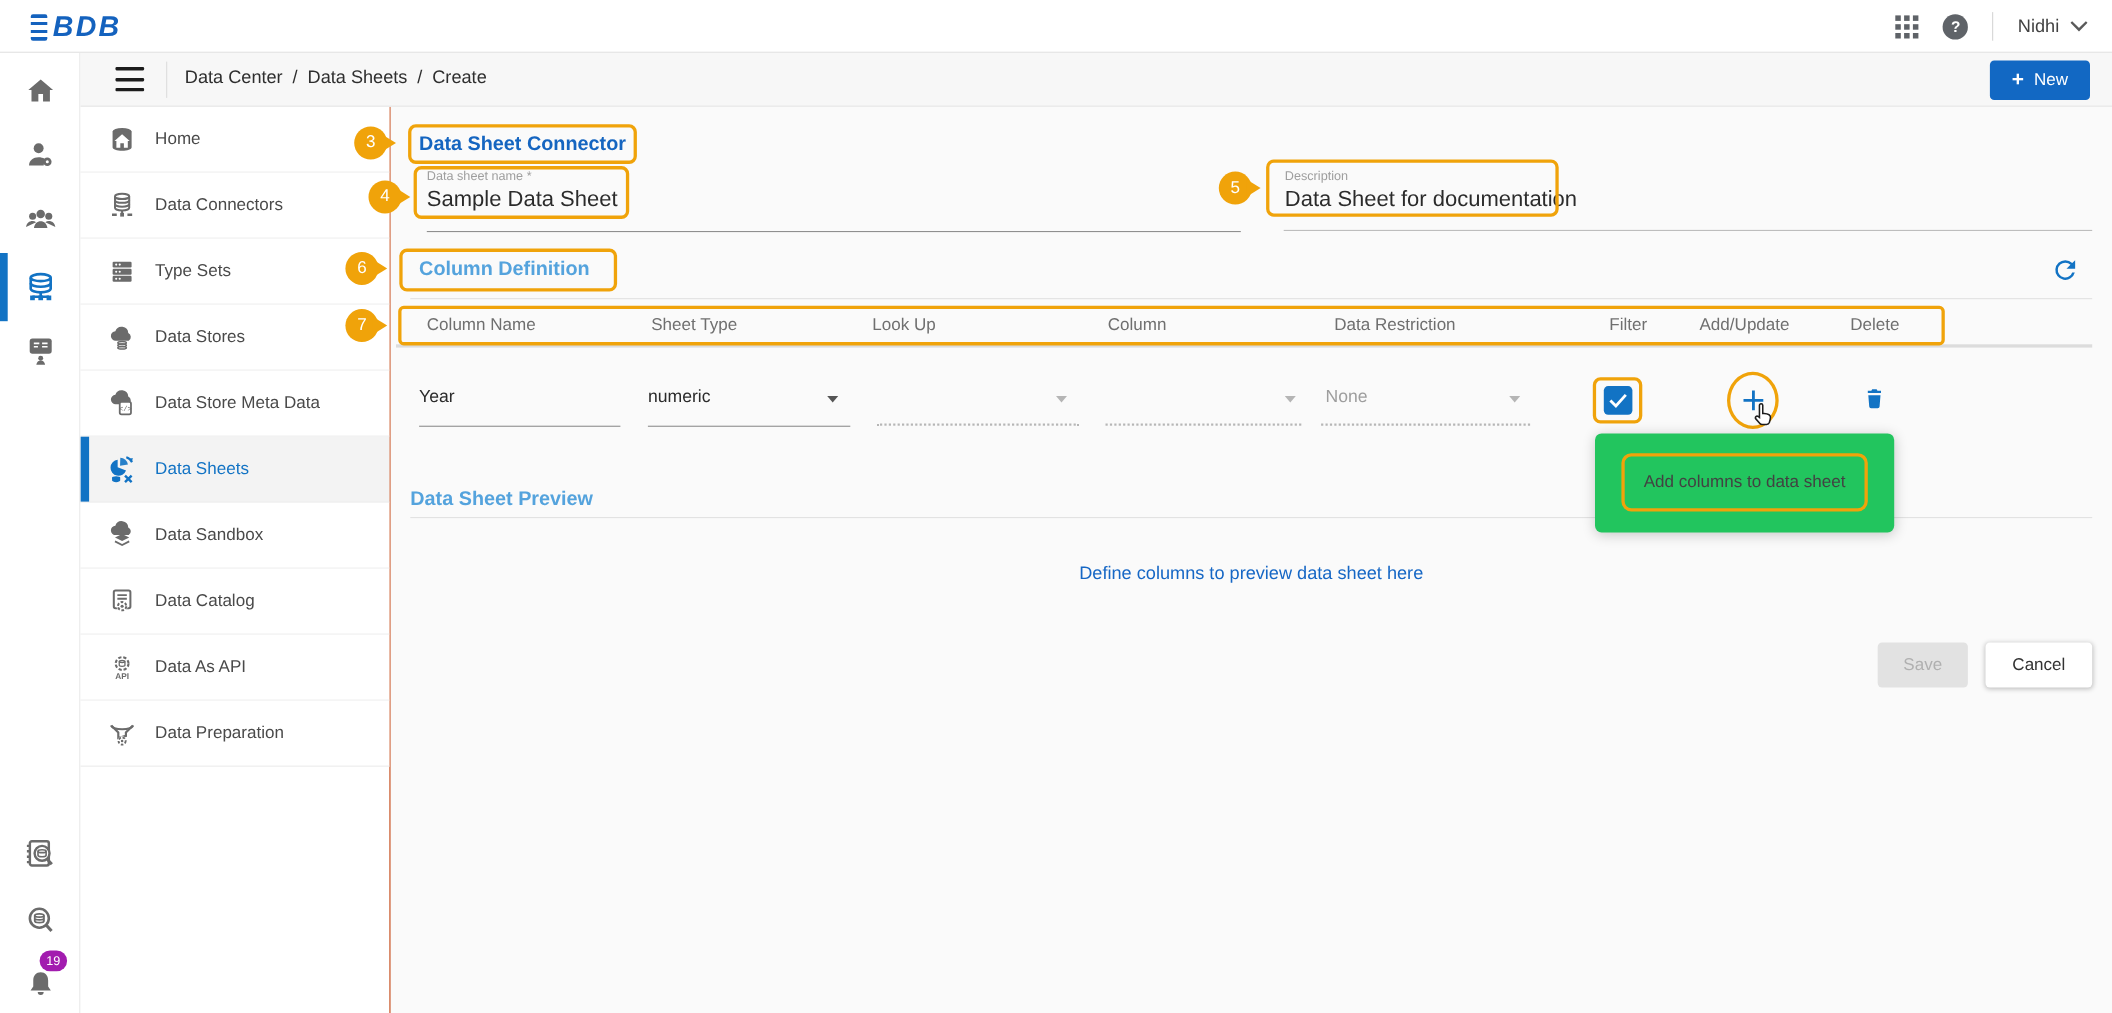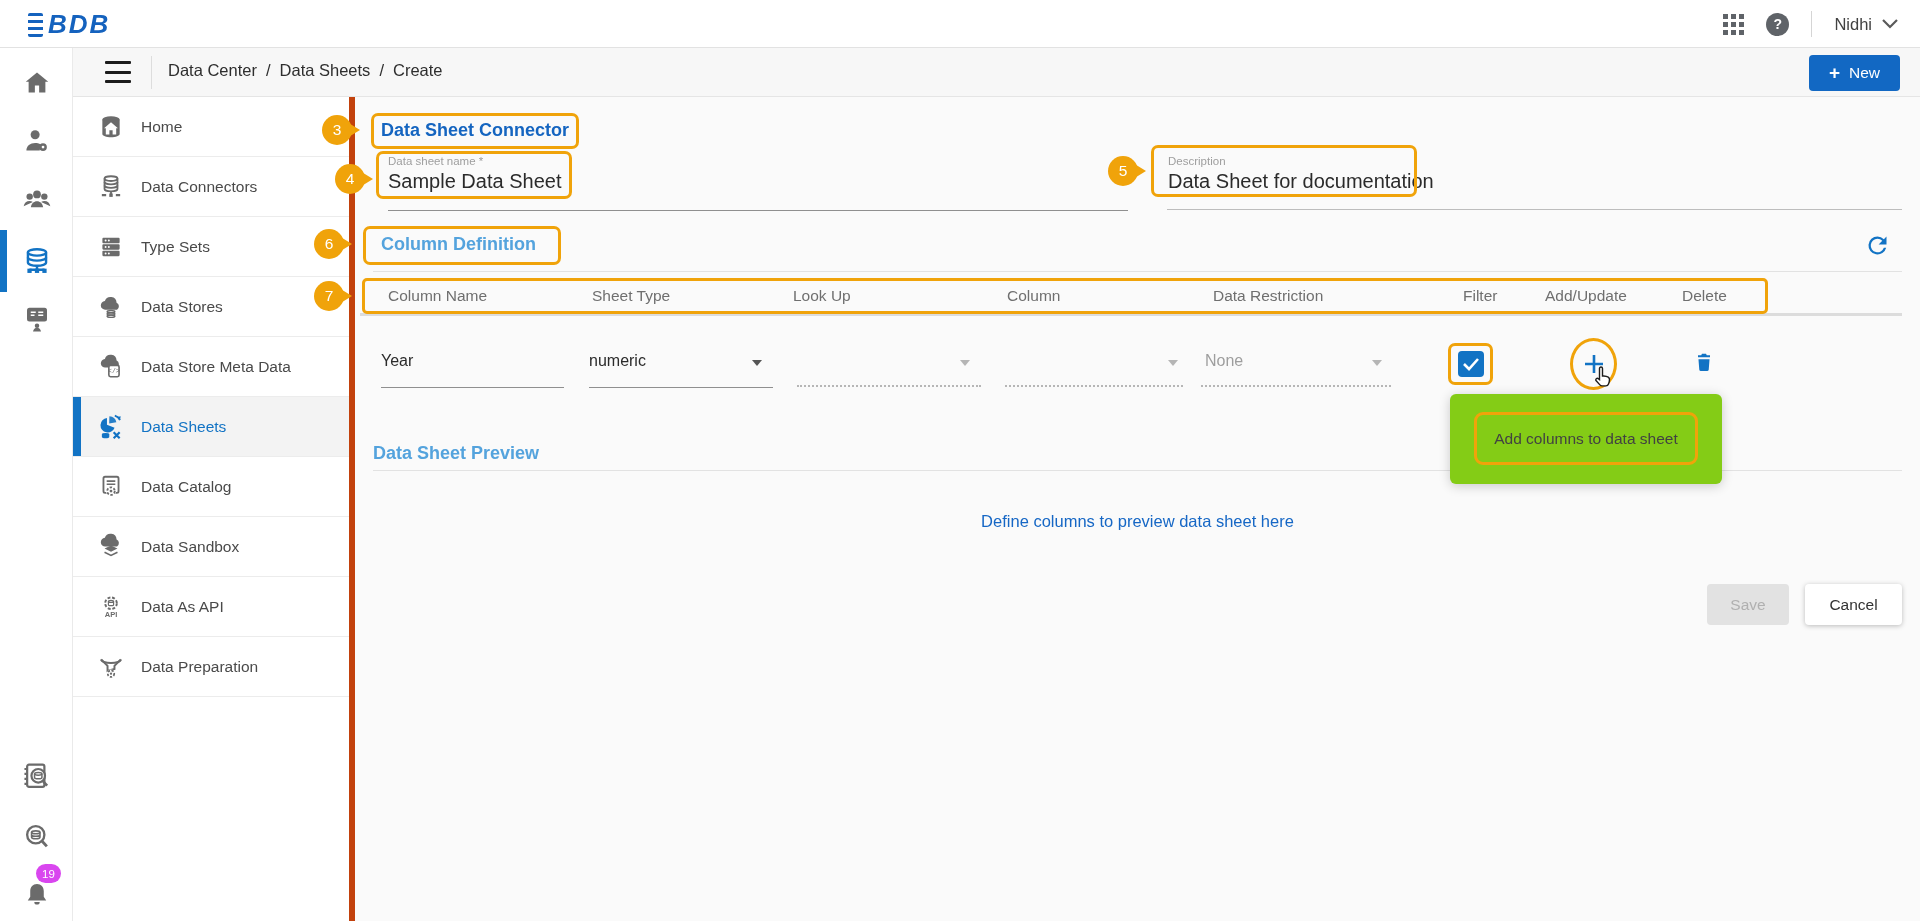--- a/index.html
+++ b/index.html
@@ -25,24 +25,24 @@
   .crumb-divider { position:absolute; left:78px; top:8px; width:1px; height:33px; background:#ddd; }
   .breadcrumb { position:absolute; left:95px; top:13px; display:flex; gap:9px; font-size:16.5px; color:#2e2e2e; }
   .breadcrumb .sep { color:#2e2e2e; }
   .new-btn { position:absolute; right:20px; top:7px; height:36px; padding:0 20px; background:#1268C3; color:#fff; border:none; border-radius:4px; font-size:15.5px; font-family:inherit; display:flex; align-items:center; gap:9px; cursor:pointer; }
   .new-btn .plus { font-size:19px; font-weight:bold; }
 
   
   .rail { position:absolute; left:0; top:48px; width:73px; height:873px; background:#fff; border-right:1px solid #eaeaea; z-index:25; }
   .rail-btn { position:absolute; left:18px; width:37px; height:37px; display:flex; align-items:center; justify-content:center; cursor:pointer; }
   .rail-active-bar { position:absolute; left:0; top:182px; width:7px; height:62px; background:#1273C4; }
-  .badge { position:absolute; left:36px; top:816px; min-width:25px; height:19px; border-radius:10px; background:#d946ef; color:#fff; font-size:11.5px; display:flex; align-items:center; justify-content:center; padding:0 4px; z-index:2; }
-
-  
-  .sidebar { position:absolute; left:73px; top:97px; width:282px; height:824px; background:#fff; border-right:6px solid #c2410c; z-index:10; }
+  .badge { position:absolute; left:36px; top:816px; min-width:25px; height:19px; border-radius:10px; background:#a21caf; color:#fff; font-size:11.5px; display:flex; align-items:center; justify-content:center; padding:0 4px; z-index:2; }
+
+  
+  .sidebar { position:absolute; left:73px; top:97px; width:282px; height:824px; background:#fff; border-right:1px solid #c2410c; z-index:10; }
   .sb-item { position:relative; height:60px; display:flex; align-items:center; padding-left:20px; border-bottom:1px solid #ececec; cursor:pointer; background:#fff; }
   .sb-item .sb-icon { width:36px; display:flex; justify-content:center; }
   .sb-item .sb-label { margin-left:12px; font-size:15.5px; color:#4a4a4a; }
   .sb-item.active { background:#f3f3f3; }
   .sb-item.active::before { content:""; position:absolute; left:0; top:0; width:8px; height:100%; background:#1273C4; }
   .sb-item.active .sb-label { color:#1273C4; }
 
   
   .sec-title { position:absolute; font-size:18px; font-weight:bold; }
   .t-connector { left:381px; top:120px; color:#1565C0; }
@@ -75,21 +75,21 @@
   .b-coldef   { left:363px; top:226px; width:198px; height:39px; }
   .b-headers  { left:362px; top:278px; width:1406px; height:36px; border-radius:5px; }
   .b-checkbox { left:1448px; top:343px; width:45px; height:42px; }
   .b-ellipse  { left:1570px; top:338px; width:47px; height:52px; border-radius:50%; border-width:3.5px; }
   .marker { position:absolute; width:30px; height:30px; border-radius:50%; background:#F0A30A; color:#fff; font-size:15.5px; display:flex; align-items:center; justify-content:center; z-index:16; }
   .marker::after { content:""; position:absolute; left:25px; top:50%; transform:translateY(-50%); border-left:13px solid #F0A30A; border-top:8px solid transparent; border-bottom:8px solid transparent; }
   .m3 { left:322px; top:115px; } .m4 { left:335px; top:164px; } .m5 { left:1108px; top:156px; }
   .m6 { left:314px; top:229px; } .m7 { left:314px; top:281px; }
 
   
-  .tooltip { position:absolute; left:1450px; top:394px; width:272px; height:90px; background:#84cc16; border-radius:6px; box-shadow:0 2px 12px rgba(0,0,0,.2); z-index:18; }
+  .tooltip { position:absolute; left:1450px; top:394px; width:272px; height:90px; background:#22c55e; border-radius:6px; box-shadow:0 2px 12px rgba(0,0,0,.2); z-index:18; }
   .tooltip-inner { position:absolute; left:24px; top:18px; width:224px; height:53px; border:3px solid #F0A30A; border-radius:9px; display:flex; align-items:center; justify-content:center; font-size:15.5px; color:#424242; }
 
   .empty-msg { position:absolute; left:373px; top:512px; width:1529px; text-align:center; font-size:16.5px; color:#1667C5; }
 
   .btn-save { position:absolute; left:1707px; top:584px; width:82px; height:41px; background:#e2e2e2; color:#b0b0b0; border:none; border-radius:4px; font-size:15.5px; font-family:inherit; }
   .btn-cancel { position:absolute; left:1805px; top:584px; width:97px; height:41px; background:#fff; color:#333; border:none; border-radius:4px; font-size:15.5px; font-family:inherit; box-shadow:0 1px 5px rgba(0,0,0,.25); cursor:pointer; }
 
   .cursor-hand { position:absolute; left:1592px; top:365px; z-index:19; pointer-events:none; }
 </style>
 </head>
@@ -291,38 +291,38 @@
             <ellipse cx="8.3" cy="19.3" rx="3.2" ry="1.2"></ellipse>
             <path d="M5.1 19.3v2.3c0 .7 1.4 1.2 3.2 1.2s3.2-.5 3.2-1.2v-2.3z"></path>
             <path d="M15.3 17.6l5.2 5.2M20.5 17.6l-5.2 5.2" stroke="#1273C4" stroke-width="1.9" fill="none"></path>
           </svg>
         </span>
       <span class="sb-label">Data Sheets</span>
     </div>
     <div class="sb-item">
       <span class="sb-icon">
           <svg width="28" height="28" viewBox="0 0 26 26">
+            <path d="M7.8 12.5a4 4 0 0 1-.5-8A5.6 5.6 0 0 1 18.2 6a3.7 3.7 0 0 1 .4 6.5z" fill="#6b6b6b"></path>
+            <path d="M13 11.5l6 3-6 3-6-3z" fill="#6b6b6b"></path>
+            <path d="M7 17.8l6 3 6-3" fill="none" stroke="#6b6b6b" stroke-width="1.5"></path>
+          </svg>
+        </span>
+      <span class="sb-label">Data Sandbox</span>
+    </div>
+    <div class="sb-item">
+      <span class="sb-icon">
+          <svg width="28" height="28" viewBox="0 0 26 26">
             <rect x="6" y="3.5" width="14" height="15" rx="1.5" fill="none" stroke="#6b6b6b" stroke-width="1.7"></rect>
             <path d="M9 7.5h8M9 10.5h8" stroke="#6b6b6b" stroke-width="1.5"></path>
             <circle cx="13" cy="16.8" r="4.8" fill="#fff"></circle>
             <circle cx="13" cy="16.8" r="3.5" fill="none" stroke="#6b6b6b" stroke-width="1.7" stroke-dasharray="2.3 1.4"></circle>
             <circle cx="13" cy="16.8" r="1.3" fill="#6b6b6b"></circle>
           </svg>
         </span>
       <span class="sb-label">Data Catalog</span>
-    </div>
-    <div class="sb-item">
-      <span class="sb-icon">
-          <svg width="28" height="28" viewBox="0 0 26 26">
-            <path d="M7.8 12.5a4 4 0 0 1-.5-8A5.6 5.6 0 0 1 18.2 6a3.7 3.7 0 0 1 .4 6.5z" fill="#6b6b6b"></path>
-            <path d="M13 11.5l6 3-6 3-6-3z" fill="#6b6b6b"></path>
-            <path d="M7 17.8l6 3 6-3" fill="none" stroke="#6b6b6b" stroke-width="1.5"></path>
-          </svg>
-        </span>
-      <span class="sb-label">Data Sandbox</span>
     </div>
     <div class="sb-item">
       <span class="sb-icon">
           <svg width="28" height="28" viewBox="0 0 26 26">
             <circle cx="13" cy="9.5" r="5.4" fill="none" stroke="#6b6b6b" stroke-width="1.8" stroke-dasharray="2.7 1.6"></circle>
             <ellipse cx="13" cy="7.8" rx="2.4" ry=".9" fill="none" stroke="#6b6b6b" stroke-width="1.1"></ellipse>
             <path d="M10.6 7.8v3.1c0 .5 1.1.9 2.4.9s2.4-.4 2.4-.9V7.8" fill="none" stroke="#6b6b6b" stroke-width="1.1"></path>
             <text x="13" y="22.5" font-size="7" text-anchor="middle" fill="#6b6b6b" font-weight="bold" font-family="'Liberation Sans', sans-serif">API</text>
           </svg>
         </span>

